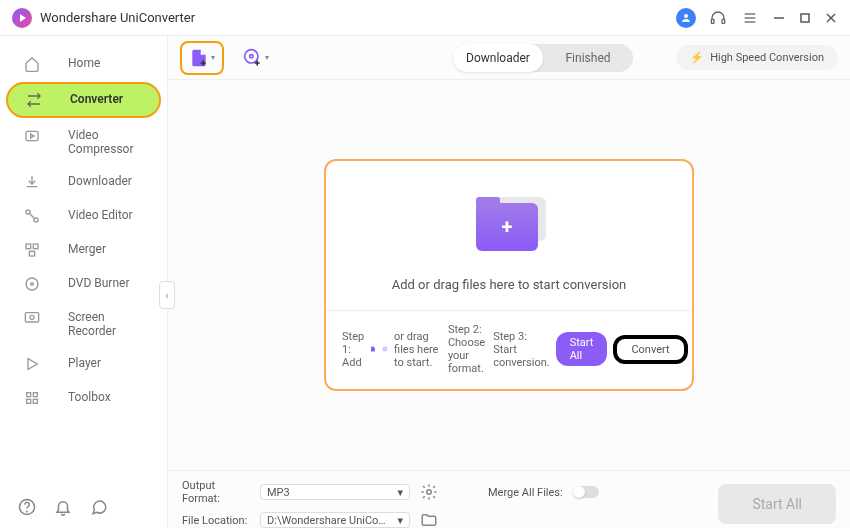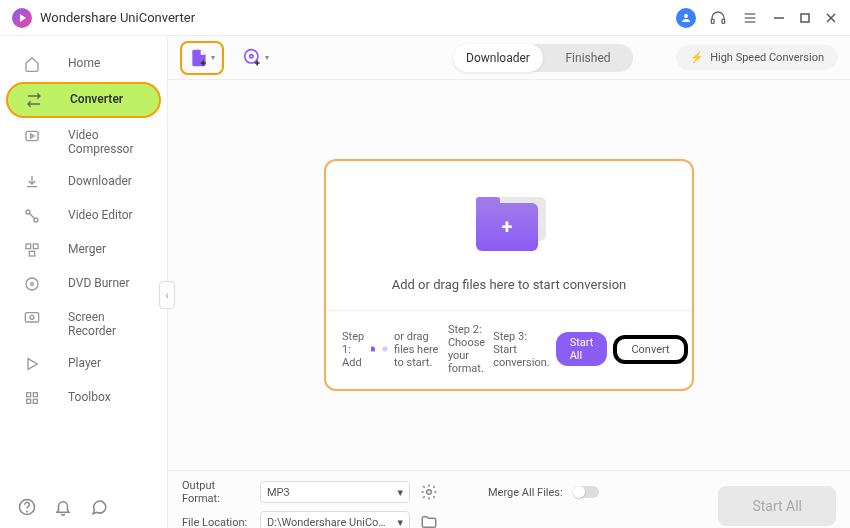--- a/index.html
+++ b/index.html
@@ -49,21 +49,21 @@
     .dz-steps { padding: 12px 16px 14px; display: flex; flex-direction: row; gap: 8px; font-size: 11px; color: #666; }
     .step-row { display: flex; align-items: center; gap: 6px; }
     .step-row svg { width: 16px; height: 16px; color: #8b5cf6; }
     .pill-btn { padding: 4px 14px; border-radius: 12px; font-size: 11px; cursor: pointer; }
     .pill-primary { background: #8b5cf6; color: #fff; }
     .pill-ghost { background: #fff; border: 4px solid #000000; color: #555; }
     
     .bottombar { height: 58px; border-top: 1px solid #eee; display: flex; align-items: center; padding: 8px 14px; gap: 12px; background: #fcfcfc; flex-wrap: wrap; }
     .bb-row { display: flex; align-items: center; gap: 10px; font-size: 11px; color: #555; }
     .bb-col { display: flex; flex-direction: column; gap: 6px; }
-    .bb-select { width: 150px; height: 22px; border: 1px solid #ddd; border-radius: 4px; padding: 2px 6px; font-size: 11px; display: flex; align-items: center; justify-content: space-between; background: #fff; cursor: pointer; }
+    .bb-select { width: 150px; height: 16px; border: 1px solid #ddd; border-radius: 4px; padding: 2px 6px; font-size: 11px; display: flex; align-items: center; justify-content: space-between; background: #fff; cursor: pointer; }
     .bb-icon { width: 18px; height: 18px; color: #888; cursor: pointer; }
     .toggle { width: 26px; height: 12px; background: #ddd; border-radius: 10px; position: relative; cursor: pointer; }
     .toggle::after { content: ''; position: absolute; width: 12px; height: 12px; background: #fff; border-radius: 50%; top: 0; left: 0; box-shadow: 0 1px 2px rgba(0,0,0,0.2); }
     .start-all-btn { margin-left: auto; background: #e8e8e8; color: #aaa; padding: 12px 34px; border-radius: 8px; font-size: 14px; cursor: pointer; }
     .label-col { width: 68px; }
   </style>
 </head>
 <body>
 
 <div class="titlebar">

